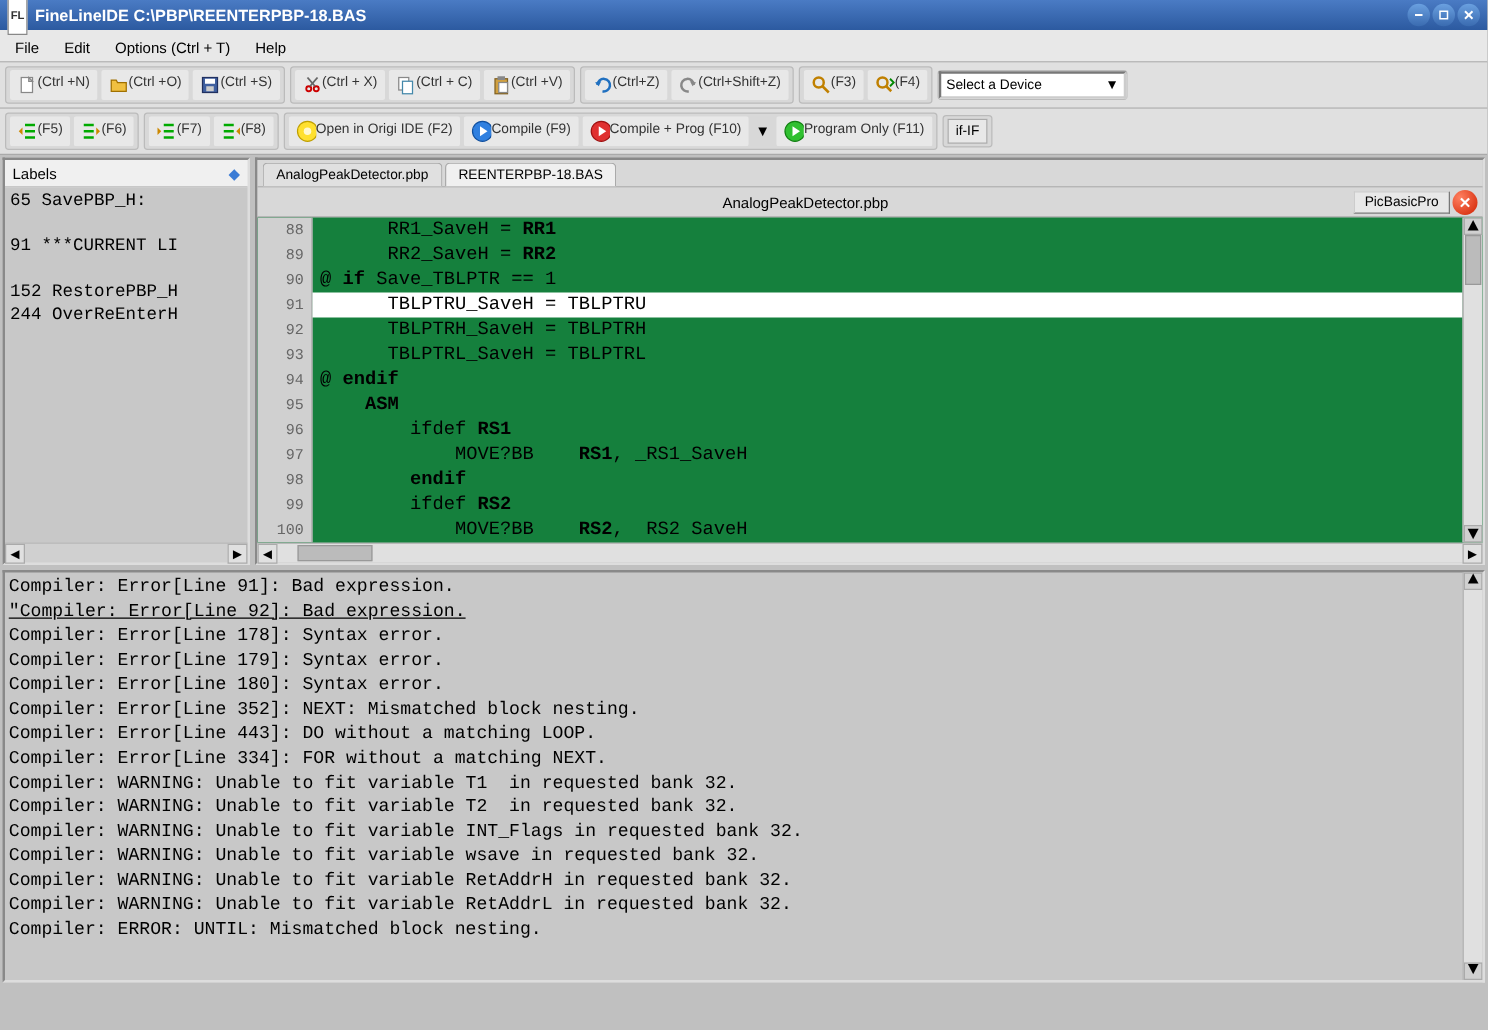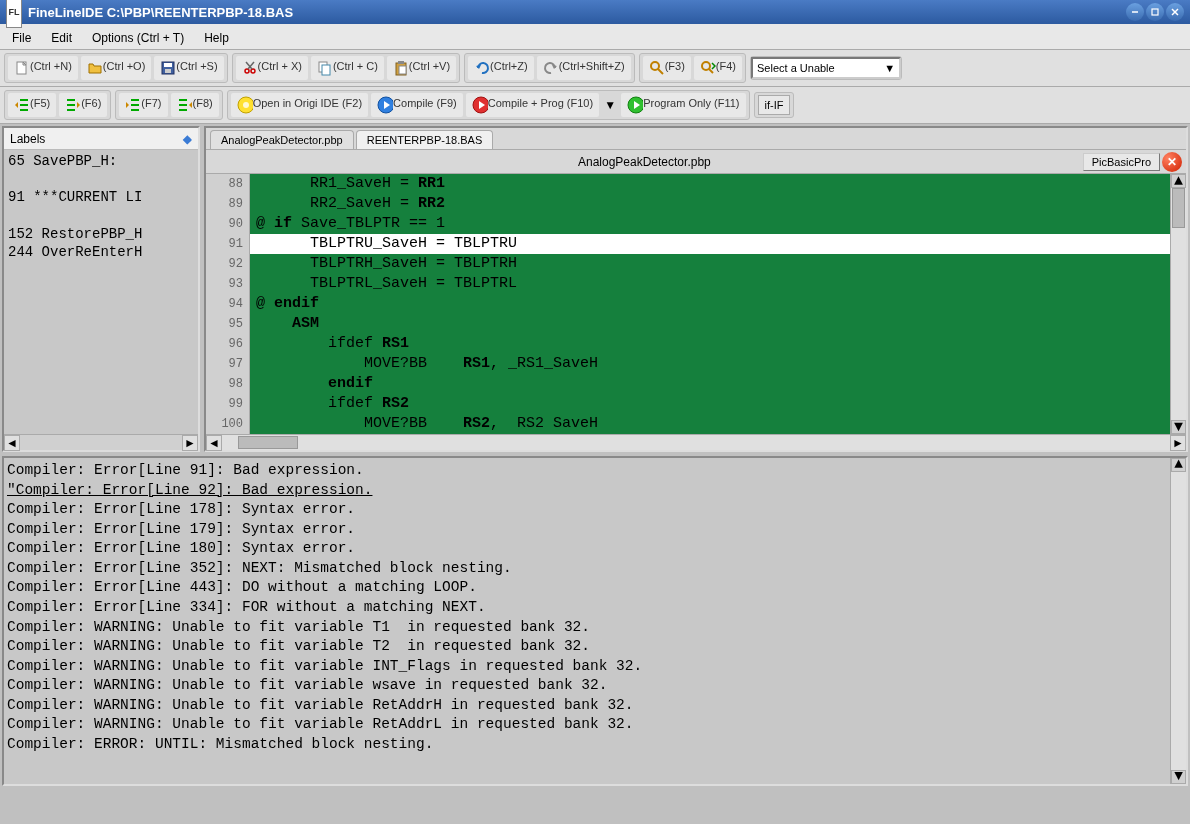--- a/index.html
+++ b/index.html
@@ -195,21 +195,21 @@
             <circle cx="6" cy="6" r="4" fill="none" stroke="#c08000" stroke-width="2"></circle>
             <line x1="9" y1="9" x2="13" y2="13" stroke="#c08000" stroke-width="2"></line>
             <path d="M12 3 L15 6 L12 9" fill="none" stroke="#080" stroke-width="1.5"></path>
           </svg>
         </span>
         <span class="tb-label">(F4)</span>
       </div>
   </div>
   <div class="toolbar-group" style="padding:0;">
     <div class="device-select">
-      <span>Select a Unable</span>
+      <span>Select a Device</span>
       <span class="device-arrow">▼</span>
     </div>
   </div>
 </div>
 
 <div class="toolbar">
   <div class="toolbar-group">
     <div class="tb-btn">
         <span class="tb-icon">
           <svg width="16" height="16">

